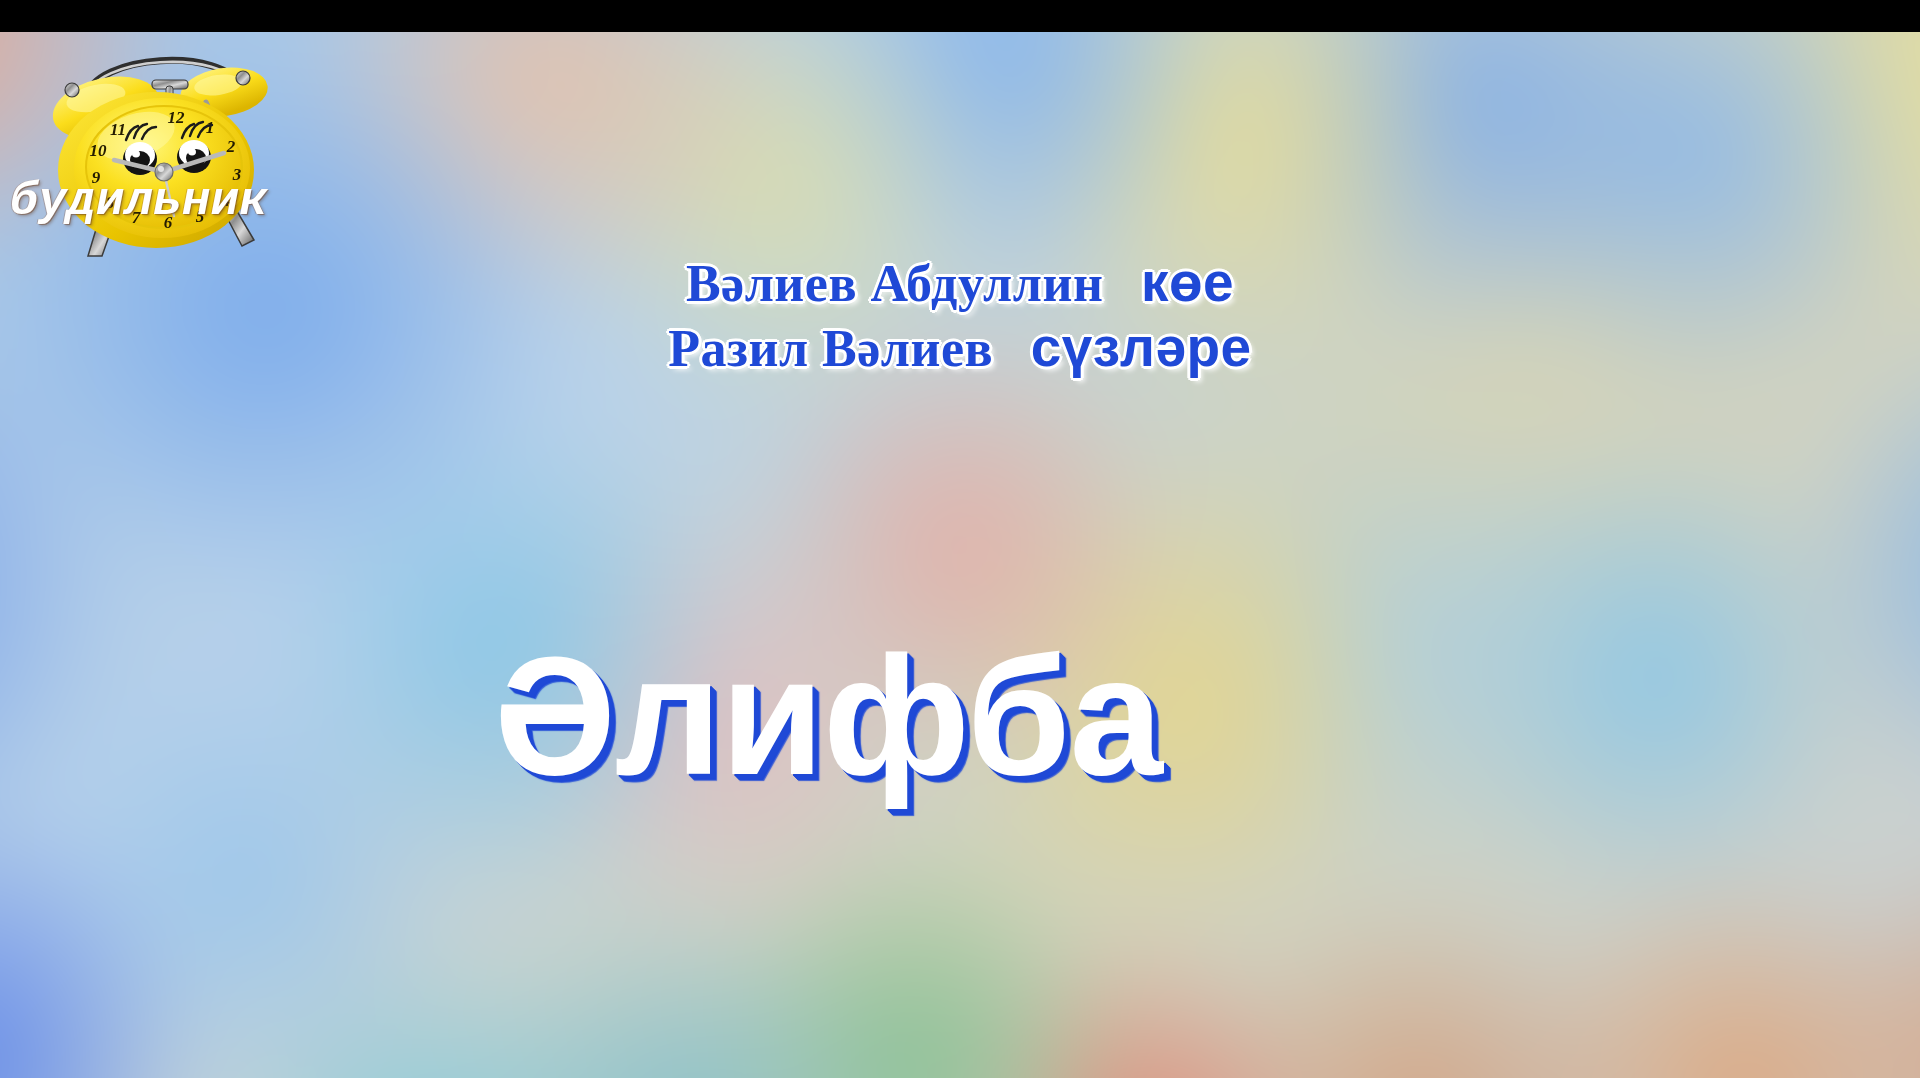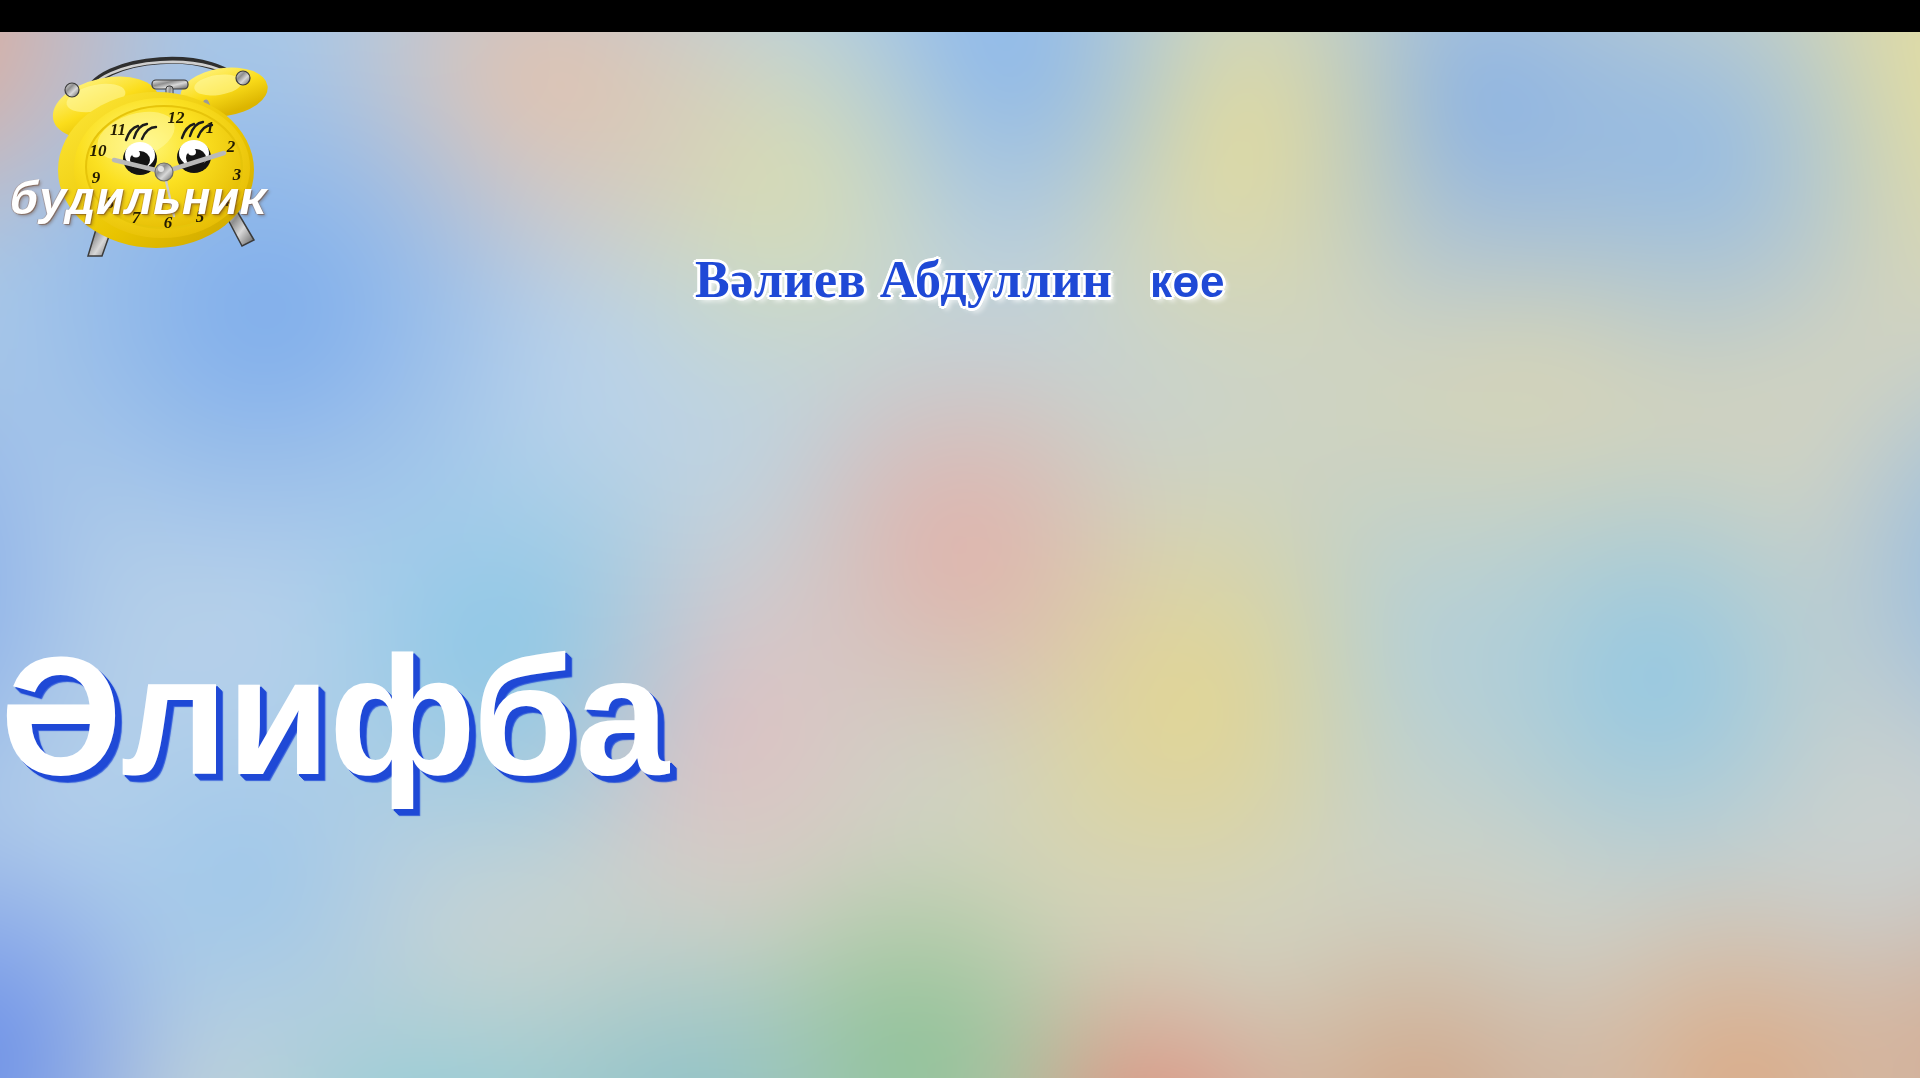--- a/index.html
+++ b/index.html
@@ -118,31 +118,31 @@
        2px  2px 0 #ffffff,
       -3px  0   0 #ffffff,
        3px  0   0 #ffffff,
        0   -3px 0 #ffffff,
        0    3px 0 #ffffff,
        4px  4px 5px rgba(255,255,255,.85);
   }
   .credit-line .sans {
     font-family: "Liberation Sans", sans-serif;
     font-weight: 700;
-    font-size: 44px;
+    font-size: 55px;
     padding-left: 24px;
   }
 
   
   #title {
     position: absolute;
     left: 0;
     top: 600px;
     width: 1656px;
-    text-align: left;
+    text-align: center;
     z-index: 4;
   }
   #title-text {
     display: inline-block;
     font-family: "Liberation Sans", sans-serif;
     font-weight: 700;
     font-size: 168px;
     line-height: 1;
     letter-spacing: -1px;
     color: #ffffff;
@@ -255,19 +255,22 @@
       <circle cx="136" cy="132" r="9" fill="url(#metalG)" stroke="#6a6a6a" stroke-width="1.2"></circle>
       <circle cx="133" cy="129" r="3" fill="#f4f4f4" opacity=".8"></circle>
     </svg>
   </div>
   <div id="logo-word">будильник</div>
 
   <div id="credits">
     <div class="credit-line">
       <span>Вәлиев Абдуллин</span><span>&nbsp;</span><span class="sans">көе</span>
     </div>
+    <div class="credit-line">
+      <span>Разил Вәлиев</span><span>&nbsp;</span><span class="sans">сүзләре</span>
+    </div>
   </div>
 
   <div id="title">
     <span id="title-text">Әлифба</span>
   </div>
 
 </div>
 
 </body></html>

